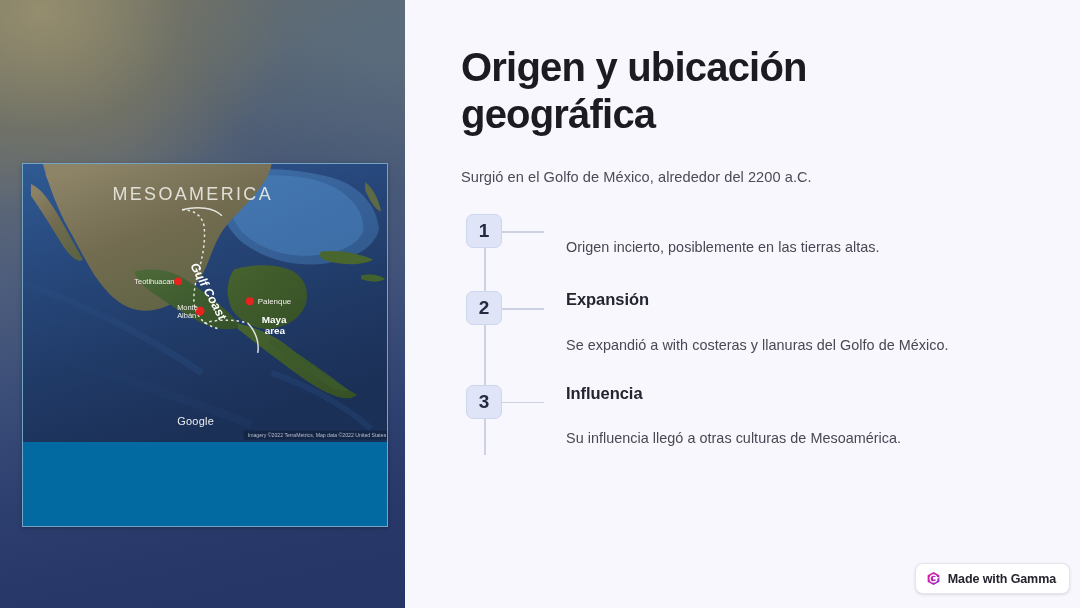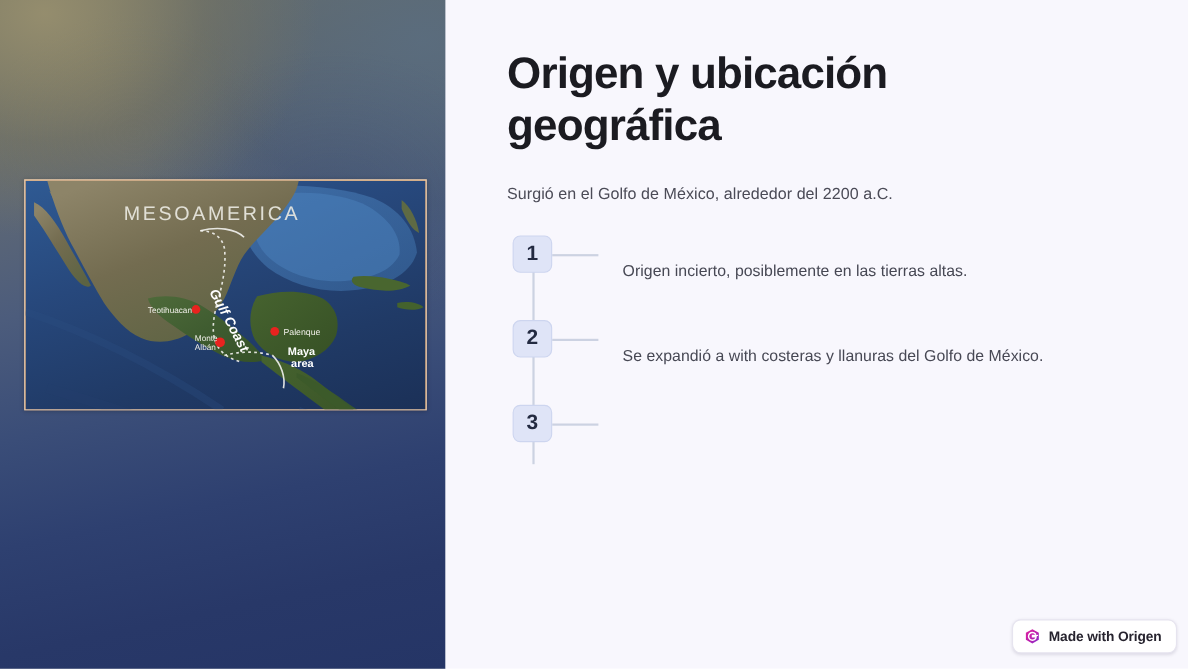--- a/index.html
+++ b/index.html
@@ -39,24 +39,24 @@
     background:
       radial-gradient(ellipse 200px 160px at 30% 20%, rgba(140,130,105,0.18), rgba(0,0,0,0) 70%),
       radial-gradient(ellipse 260px 200px at 75% 30%, rgba(60,80,120,0.22), rgba(0,0,0,0) 70%);
     mix-blend-mode:overlay;
   }
 
   
   .map-frame {
     position:absolute;
     left:22px; top:163px;
-    width:366px; height:210px;
+    width:366px; height:364px;
     border:1px solid rgba(210,215,225,0.55);
     overflow:hidden;
-    background:#fdba74;
+    background:#0369a1;
     box-shadow:0 1px 4px rgba(0,0,0,0.25);
   }
   .map-canvas { position:absolute; inset:0; }
 
   .badge-gamma {
     position:absolute;
     right:10px; bottom:14px;
     display:flex; align-items:center; gap:7px;
     background:#ffffff;
     border:1px solid #e6e4ef;
@@ -254,40 +254,45 @@
         <div class="tl-connector"></div>
         <div class="tl-body">
           <div class="tl-desc">Origen incierto, posiblemente en las tierras altas.</div>
         </div>
       </div>
 
       <div class="tl-item">
         <div class="tl-badge">2</div>
         <div class="tl-connector"></div>
         <div class="tl-body">
+          <div class="tl-heading">Expansión</div>
           <div class="tl-desc">Se expandió a with costeras y llanuras del Golfo de México.</div>
         </div>
       </div>
 
       <div class="tl-item">
         <div class="tl-badge">3</div>
         <div class="tl-connector"></div>
+        <div class="tl-body">
+          <div class="tl-heading">Influencia</div>
+          <div class="tl-desc">Su influencia llegó a otras culturas de Mesoamérica.</div>
+        </div>
       </div>
     </div>
 
     <div class="badge-gamma">
       <svg class="g-logo" viewBox="0 0 24 24">
         <defs>
           <linearGradient id="gammaGrad" x1="0" y1="0" x2="1" y2="1">
             <stop offset="0%" stop-color="#e0239f"></stop>
             <stop offset="55%" stop-color="#bb1fb0"></stop>
             <stop offset="100%" stop-color="#7b2fd0"></stop>
           </linearGradient>
         </defs>
         <path d="M12 1.6 L21.4 6.9 L21.4 17.1 L12 22.4 L2.6 17.1 L2.6 6.9 Z" fill="url(#gammaGrad)"></path>
         <path d="M16.6 8.6 C15.5 7.2 13.8 6.4 12 6.4 C8.9 6.4 6.5 8.9 6.5 12
                  C6.5 15.1 8.9 17.6 12 17.6 C14.9 17.6 17.2 15.4 17.4 12.6 L12.2 12.6 L12.2 10.6 L19.4 10.6" fill="none" stroke="#ffffff" stroke-width="2.1" stroke-linecap="round"></path>
       </svg>
-      <span class="g-text">Made with Origen</span>
+      <span class="g-text">Made with Gamma</span>
     </div>
 
   </div>
 </div>
 
 </body></html>

